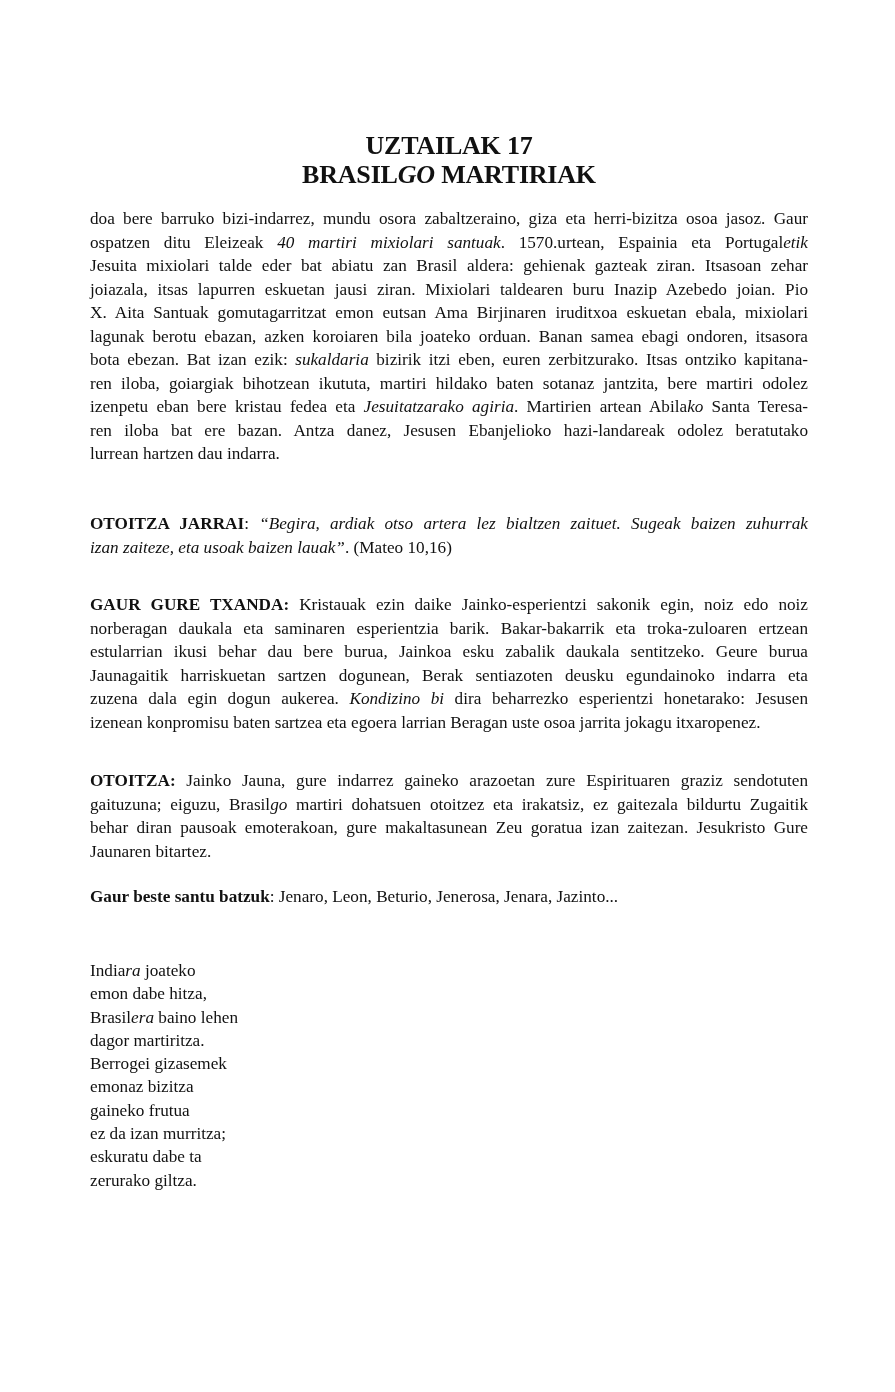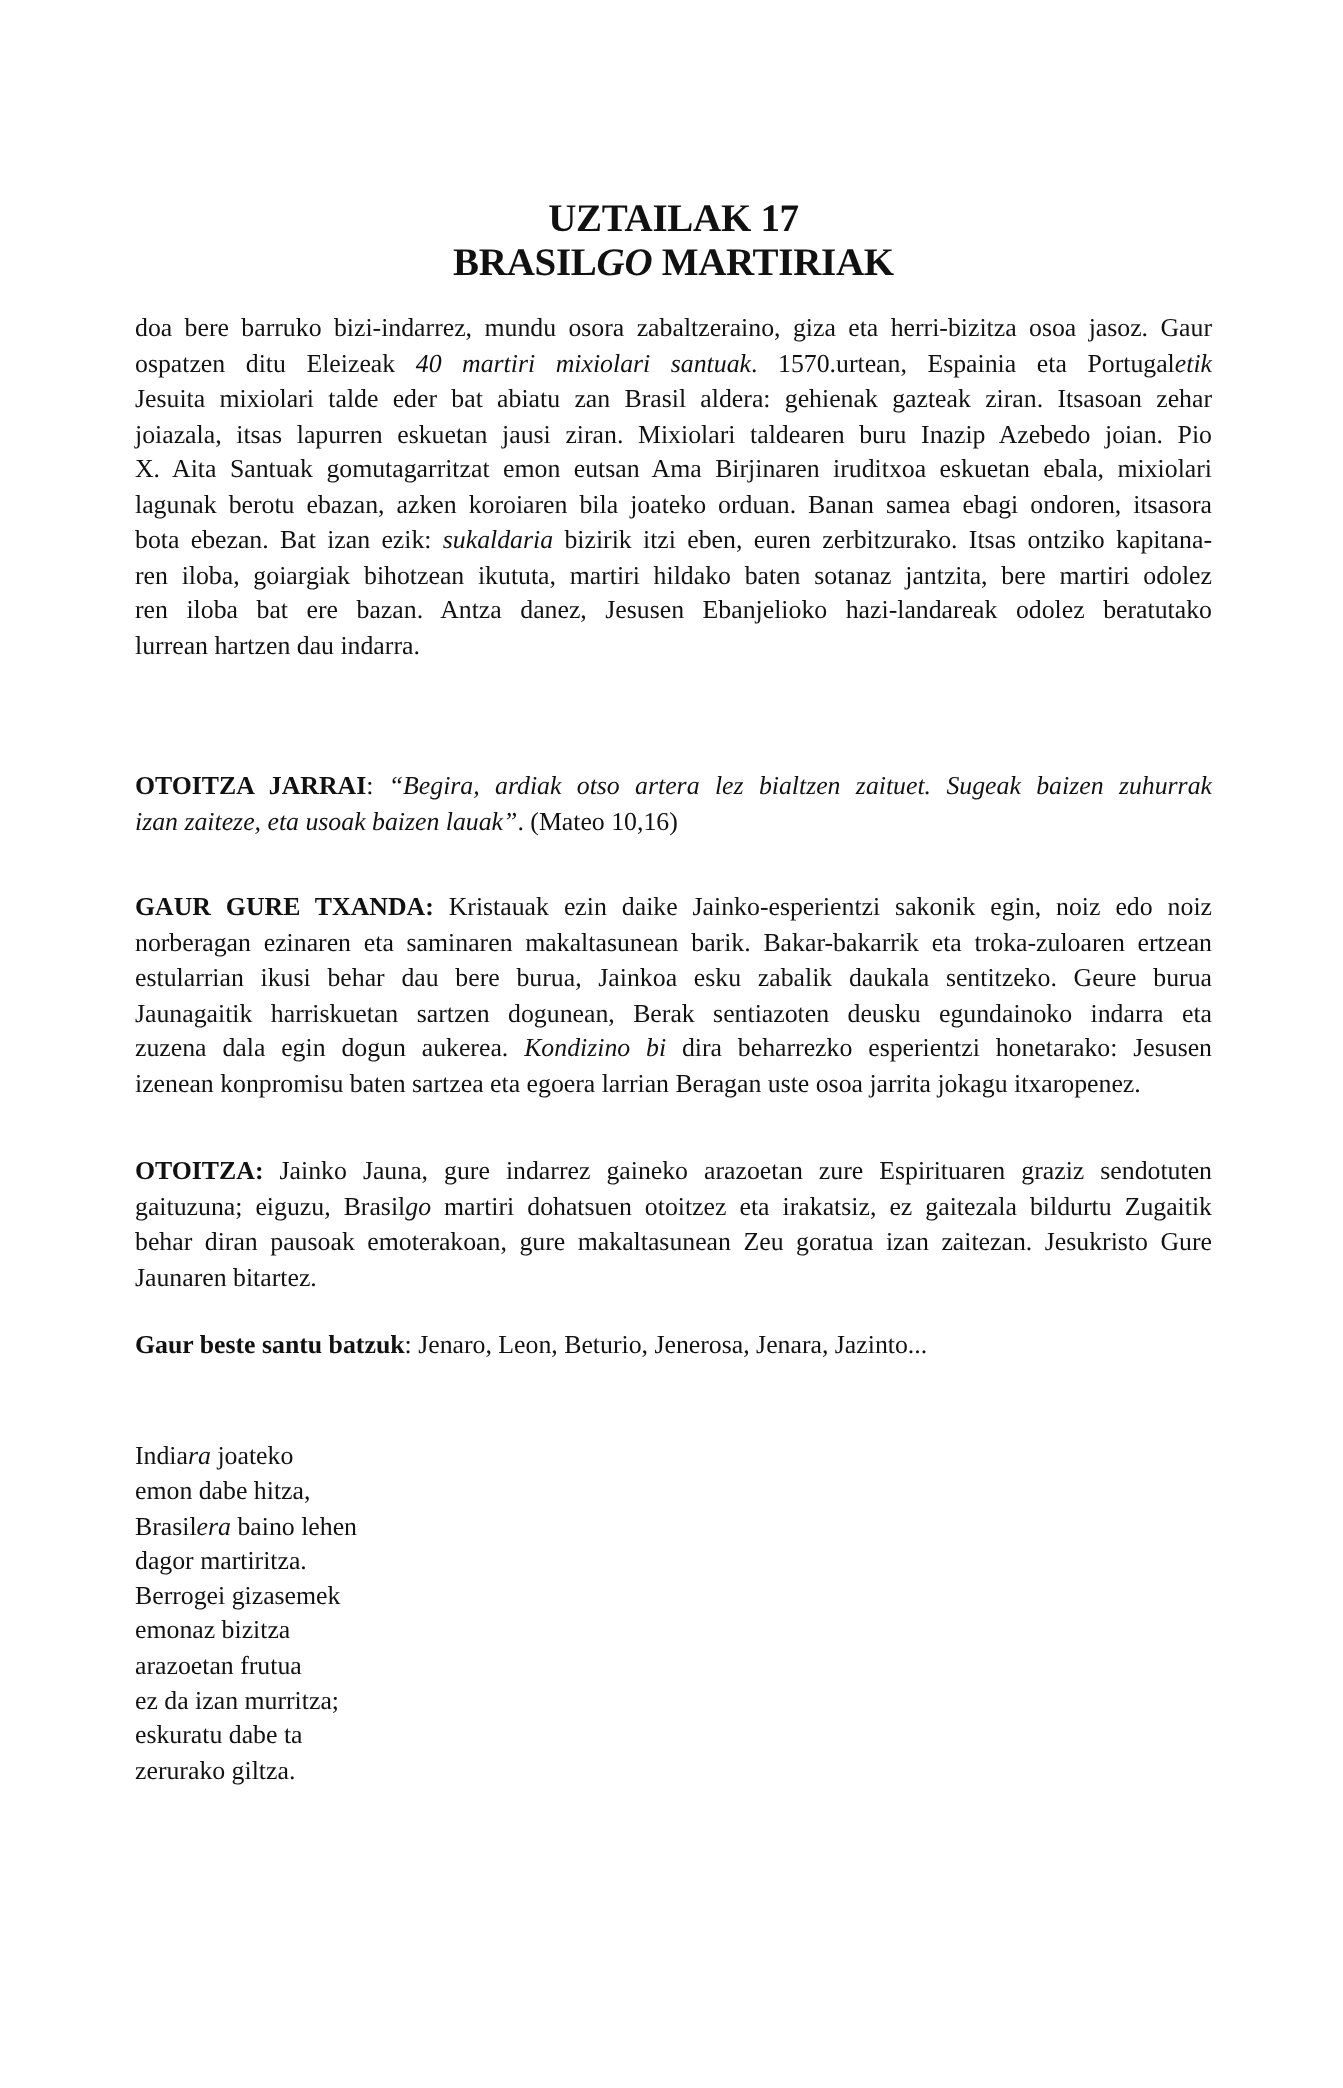--- a/index.html
+++ b/index.html
@@ -38,30 +38,31 @@
 
   <div class="block" style="top:207px">
       <span class="line"><span>doa bere barruko bizi-indarrez, mundu osora zabaltzeraino, giza eta herri-bizitza osoa jasoz. Gaur</span></span>
       <span class="line"><span>ospatzen ditu Eleizeak </span><span class="i">40 martiri mixiolari santuak</span><span>. 1570.urtean, Espainia eta Portugal</span><span class="i">etik</span></span>
       <span class="line"><span>Jesuita mixiolari talde eder bat abiatu zan Brasil aldera: gehienak gazteak ziran. Itsasoan zehar</span></span>
       <span class="line"><span>joiazala, itsas lapurren eskuetan jausi ziran. Mixiolari taldearen buru Inazip Azebedo joian. Pio</span></span>
       <span class="line"><span>X. Aita Santuak gomutagarritzat emon eutsan Ama Birjinaren iruditxoa eskuetan ebala, mixiolari</span></span>
       <span class="line"><span>lagunak berotu ebazan, azken koroiaren bila joateko orduan. Banan samea ebagi ondoren, itsasora</span></span>
       <span class="line"><span>bota ebezan. Bat izan ezik: </span><span class="i">sukaldaria</span><span> bizirik itzi eben, euren zerbitzurako. Itsas ontziko kapitana-</span></span>
       <span class="line"><span>ren iloba, goiargiak bihotzean ikututa, martiri hildako baten sotanaz jantzita, bere martiri odolez</span></span>
+      <span class="line"><span>izenpetu eban bere kristau fedea eta </span><span class="i">Jesuitatzarako agiria</span><span>. Martirien artean Abila</span><span class="i">ko</span><span> Santa Teresa-</span></span>
       <span class="line"><span>ren iloba bat ere bazan. Antza danez, Jesusen Ebanjelioko hazi-landareak odolez beratutako</span></span>
       <span class="line last"><span>lurrean hartzen dau indarra.</span></span>
     </div>
   <div class="block" style="top:512px">
       <span class="line"><span class="b">OTOITZA JARRAI</span><span>: </span><span class="i">“Begira, ardiak otso artera lez bialtzen zaituet. Sugeak baizen zuhurrak</span></span>
       <span class="line last"><span class="i">izan zaiteze, eta usoak baizen lauak”</span><span>. (Mateo 10,16)</span></span>
     </div>
   <div class="block" style="top:593px">
       <span class="line"><span class="b">GAUR GURE TXANDA:</span><span> Kristauak ezin daike Jainko-esperientzi sakonik egin, noiz edo noiz</span></span>
-      <span class="line"><span>norberagan ezinaren eta saminaren makaltasunean barik. Bakar-bakarrik eta troka-zuloaren ertzean</span></span>
+      <span class="line"><span>norberagan daukala eta saminaren esperientzia barik. Bakar-bakarrik eta troka-zuloaren ertzean</span></span>
       <span class="line"><span>estularrian ikusi behar dau bere burua, Jainkoa esku zabalik daukala sentitzeko. Geure burua</span></span>
       <span class="line"><span>Jaunagaitik harriskuetan sartzen dogunean, Berak sentiazoten deusku egundainoko indarra eta</span></span>
       <span class="line"><span>zuzena dala egin dogun aukerea. </span><span class="i">Kondizino bi</span><span> dira beharrezko esperientzi honetarako: Jesusen</span></span>
       <span class="line last"><span>izenean konpromisu baten sartzea eta egoera larrian Beragan uste osoa jarrita jokagu itxaropenez.</span></span>
     </div>
   <div class="block" style="top:769px">
       <span class="line"><span class="b">OTOITZA:</span><span> Jainko Jauna, gure indarrez gaineko arazoetan zure Espirituaren graziz sendotuten</span></span>
       <span class="line"><span>gaituzuna; eiguzu, Brasil</span><span class="i">go</span><span> martiri dohatsuen otoitzez eta irakatsiz, ez gaitezala bildurtu Zugaitik</span></span>
       <span class="line"><span>behar diran pausoak emoterakoan, gure makaltasunean Zeu goratua izan zaitezan. Jesukristo Gure</span></span>
       <span class="line last"><span>Jaunaren bitartez.</span></span>
@@ -70,18 +71,18 @@
       <span class="line last"><span class="b">Gaur beste santu batzuk</span><span>: Jenaro, Leon, Beturio, Jenerosa, Jenara, Jazinto...</span></span>
     </div>
 
   <div class="poem">
       <span class="pl"><span>India</span><span class="i">ra</span><span> joateko</span></span>
       <span class="pl"><span>emon dabe hitza,</span></span>
       <span class="pl"><span>Brasil</span><span class="i">era</span><span> baino lehen</span></span>
       <span class="pl"><span>dagor martiritza.</span></span>
       <span class="pl"><span>Berrogei gizasemek</span></span>
       <span class="pl"><span>emonaz bizitza</span></span>
-      <span class="pl"><span>arazoetan frutua</span></span>
+      <span class="pl"><span>gaineko frutua</span></span>
       <span class="pl"><span>ez da izan murritza;</span></span>
       <span class="pl"><span>eskuratu dabe ta</span></span>
       <span class="pl"><span>zerurako giltza.</span></span>
     </div>
 </div>
 
 </body></html>

